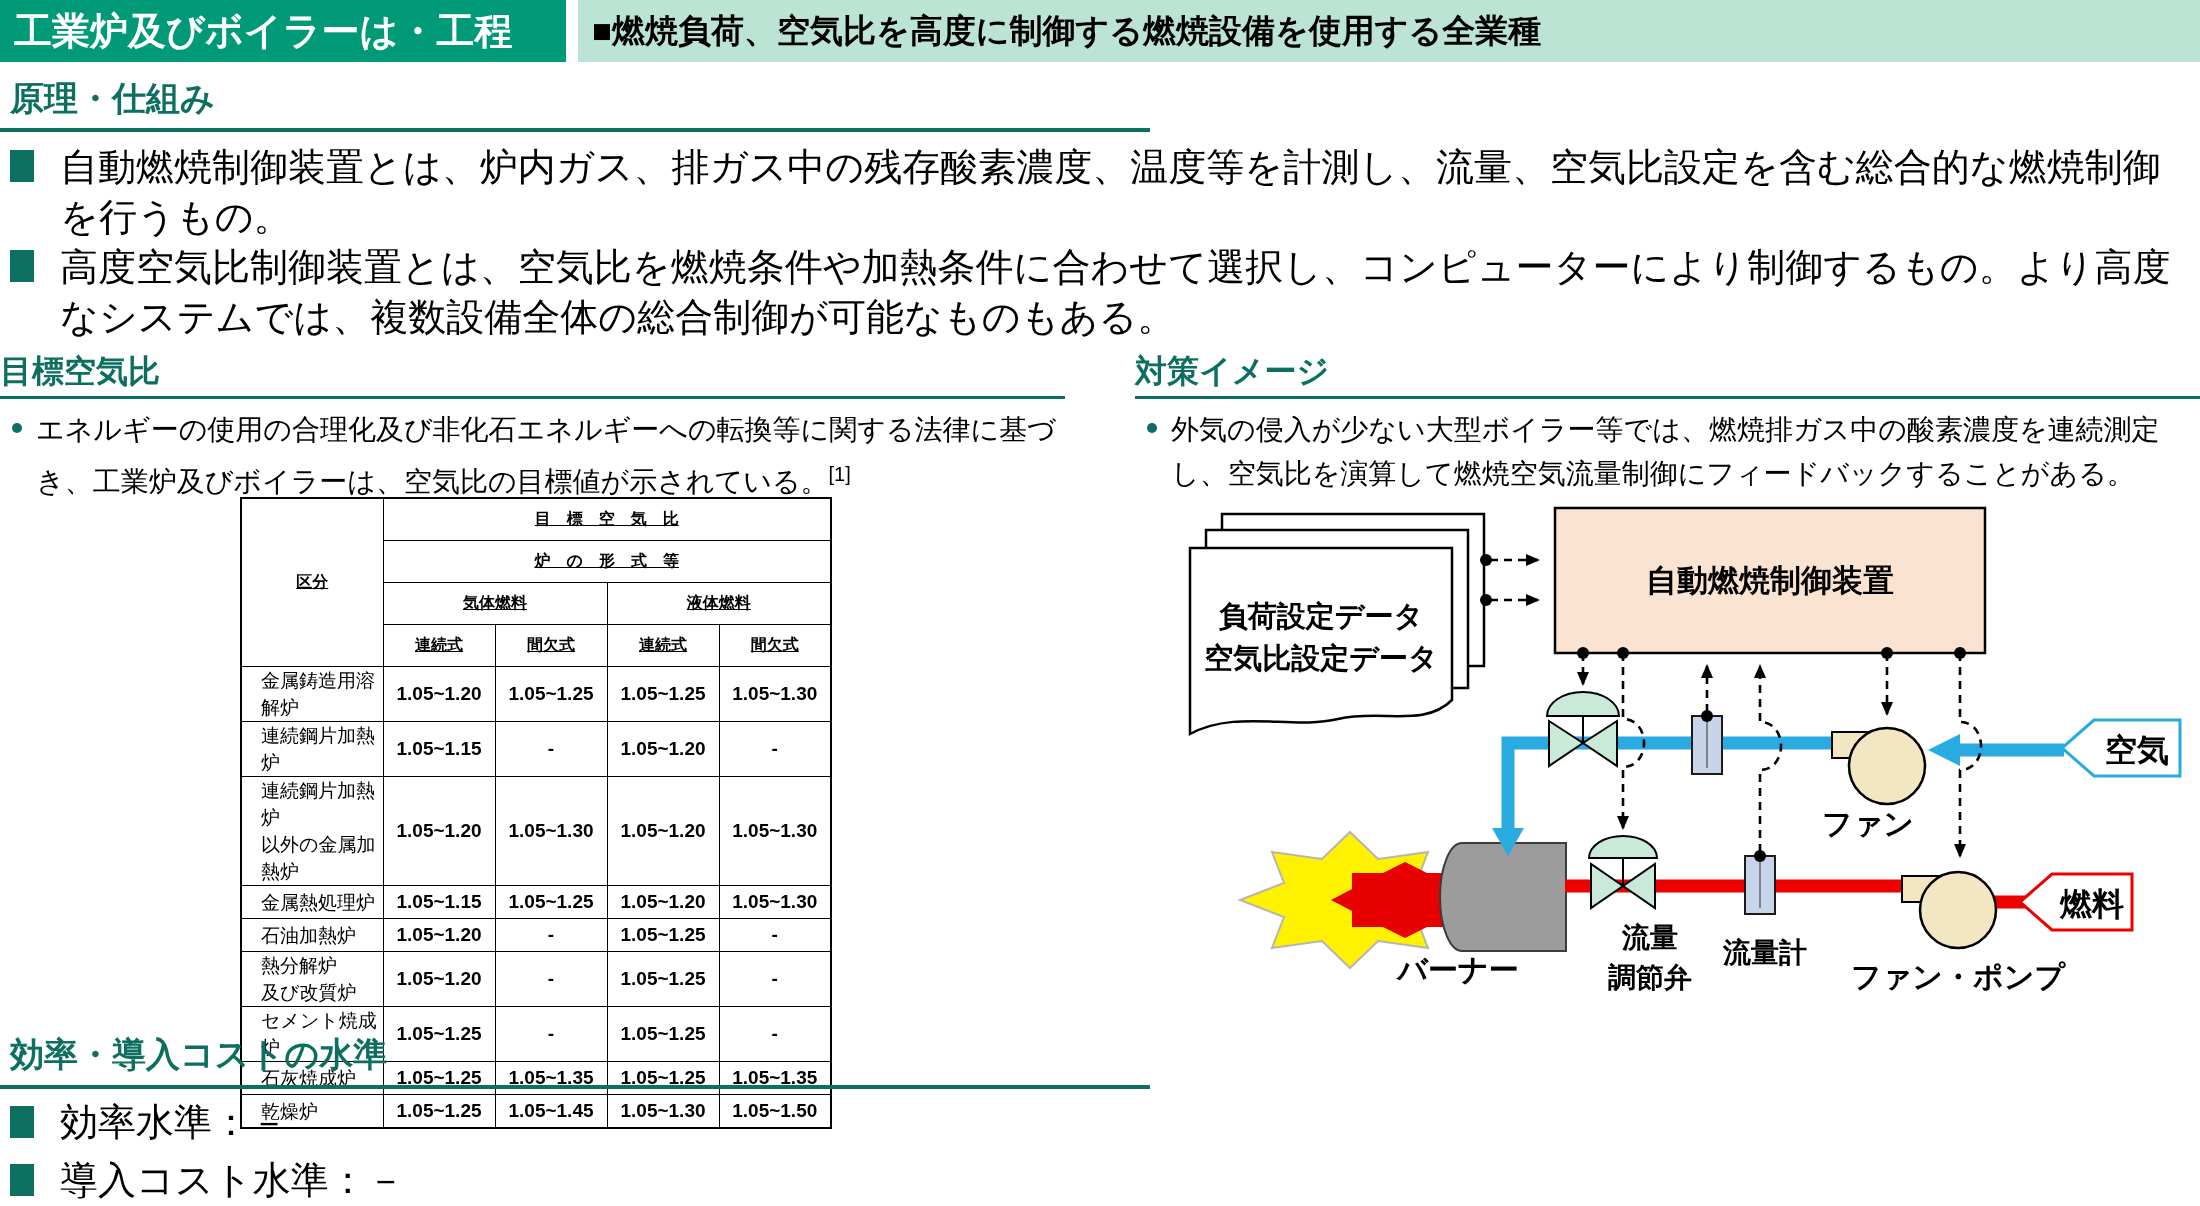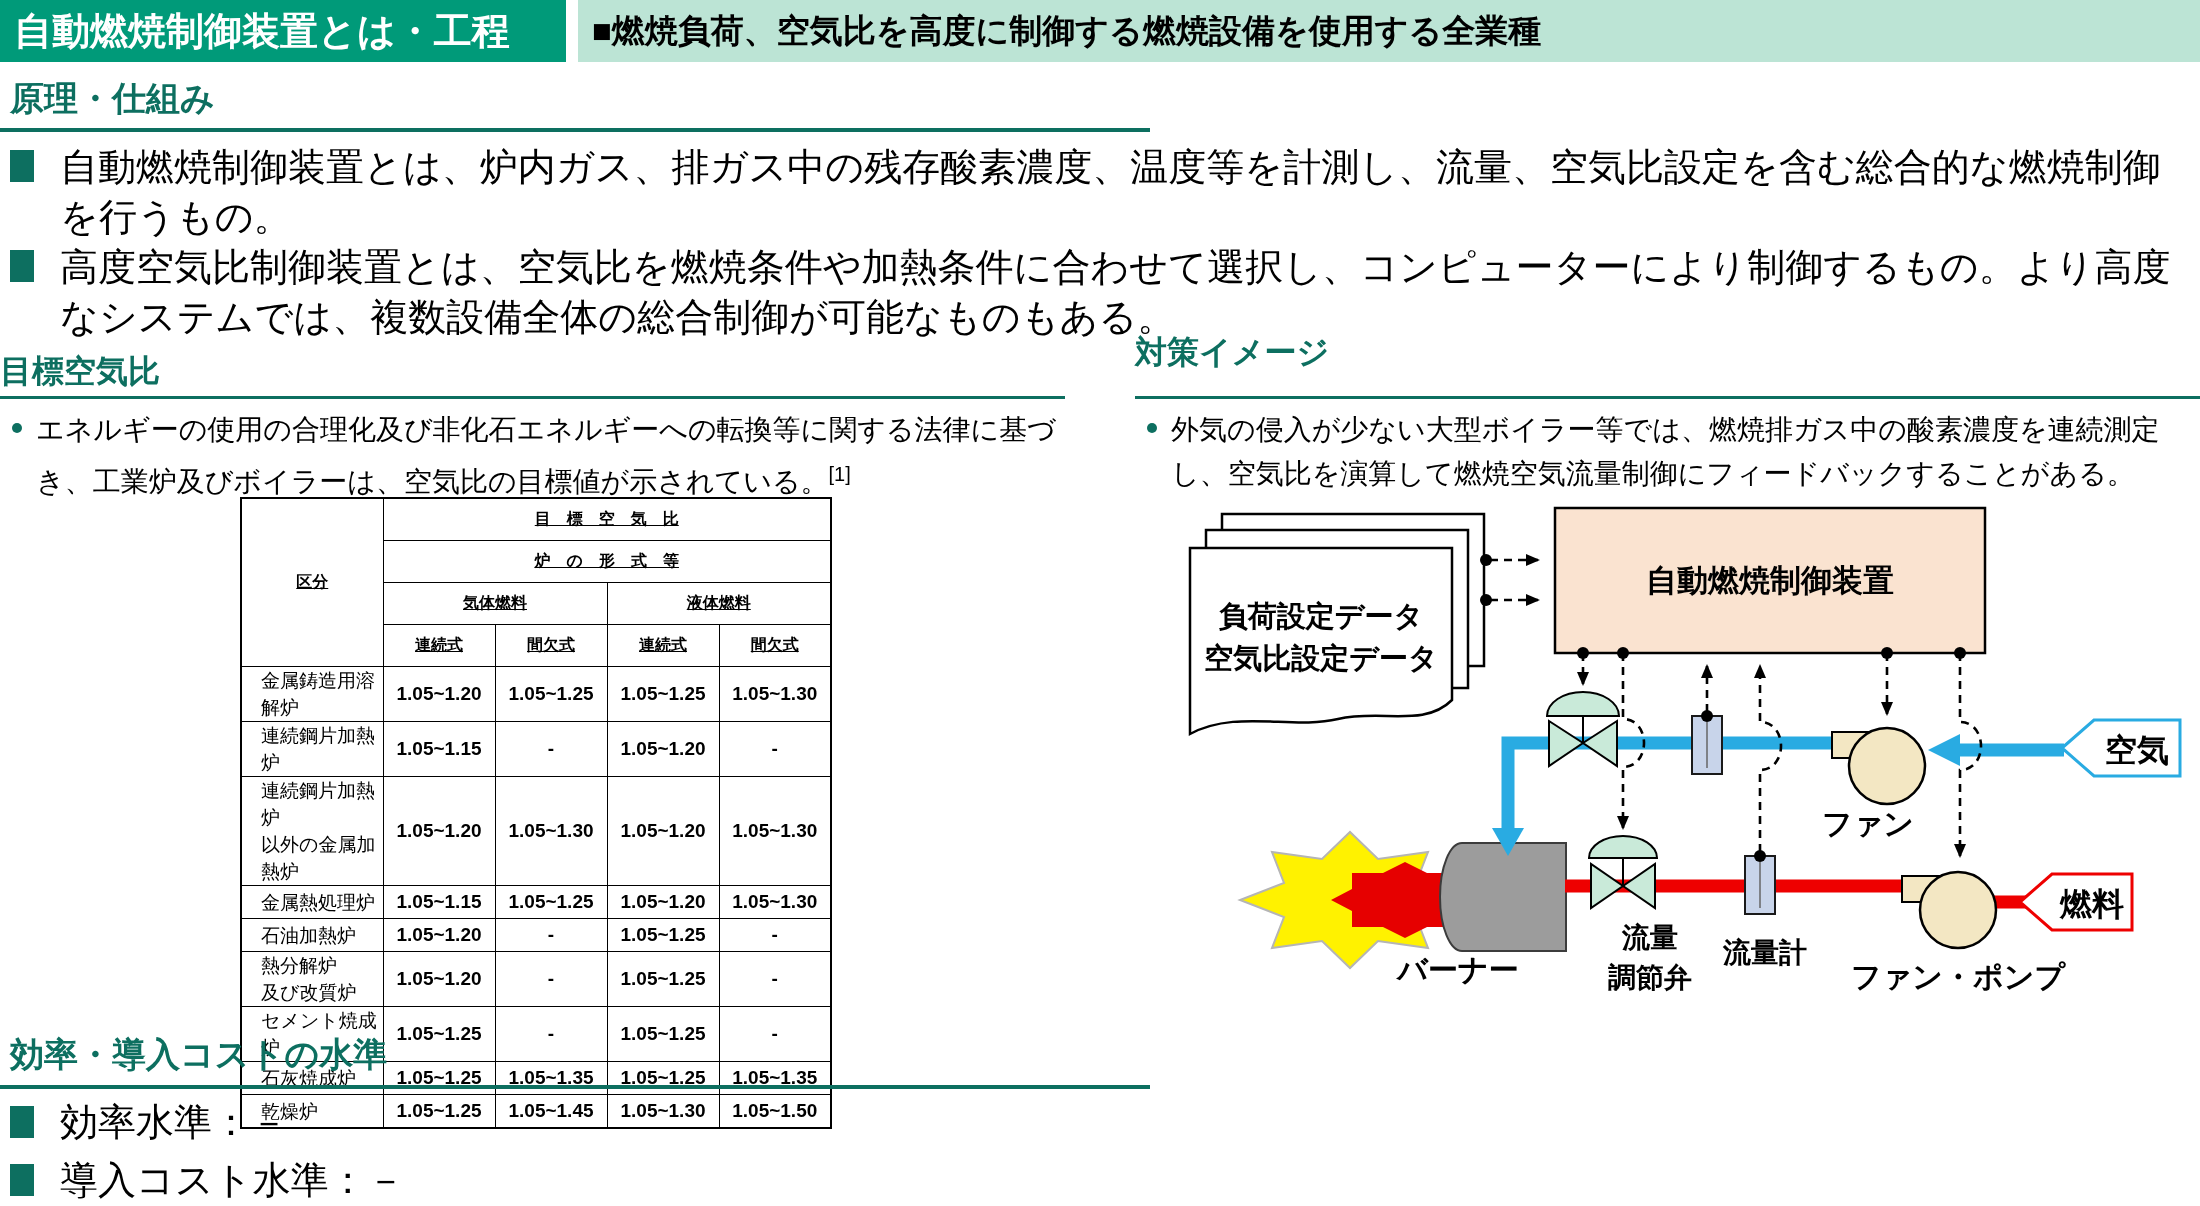--- a/index.html
+++ b/index.html
@@ -4,21 +4,21 @@
 <style>
   html,body{margin:0;padding:0;background:#fff;}
   #page{position:relative;width:2200px;height:1206px;background:#ffffff;overflow:hidden;
         font-family:"Liberation Sans","DejaVu Sans",sans-serif;color:#000;}
   .abs{position:absolute;}
 
   
   .hdr-left{left:0;top:0;width:566px;height:62px;background:#009a79;display:flex;align-items:center;}
   .hdr-left span{color:#fff;font-size:38px;font-weight:bold;padding-left:14px;white-space:nowrap;}
   .hdr-right{left:578px;top:0;width:1622px;height:62px;background:#bce4d5;display:flex;align-items:center;}
-  .hdr-right span{color:#000;font-size:33px;font-weight:bold;padding-left:14px;white-space:nowrap;font-family:Liberation Mono, monospace;}
+  .hdr-right span{color:#000;font-size:33px;font-weight:bold;padding-left:14px;white-space:nowrap;}
 
   
   .sec-h{font-size:34px;font-weight:bold;color:#0d6f60;white-space:nowrap;}
   .col-h{font-size:32px;font-weight:bold;color:#0d6f60;text-align:left;white-space:nowrap;}
   .rule{background:#0d6f60;}
 
   
   .bullet{display:flex;gap:26px;}
   .sq{width:24px;height:32px;background:#0d6f60;flex:none;margin-top:8px;}
   .btxt{font-size:38px;line-height:50px;width:2136px;}
@@ -41,21 +41,21 @@
   .src .ind{padding-left:150px;}
 
   svg text{font-family:"Liberation Sans","DejaVu Sans",sans-serif;}
 </style>
 </head>
 <body>
 
 <div id="page">
 
   <div class="abs hdr-left">
-    <span>自動燃焼制御装置とは・工程</span>
+    <span>工業炉及びボイラーは・工程</span>
   </div>
   <div class="abs hdr-right">
     <span>■燃焼負荷、空気比を高度に制御する燃焼設備を使用する全業種</span>
   </div>
 
   <div class="abs sec-h" style="left:10px;top:76px;">原理・仕組み</div>
   <div class="abs rule" style="left:0;top:128px;width:1150px;height:4px;"></div>
 
   <div class="abs bullet" style="left:10px;top:142px;">
     <span class="sq"></span>
@@ -162,21 +162,21 @@
       <td class="cat">乾燥炉</td>
       <td>1.05~1.25</td>
       <td>1.05~1.45</td>
       <td>1.05~1.30</td>
       <td>1.05~1.50</td>
     </tr>
   </tbody>
     </table>
 
 
-  <div class="abs col-h" style="left:1135px;top:331px;width:1065px;">対策イメージ</div>
+  <div class="abs col-h" style="left:1135px;top:350px;width:1065px;">対策イメージ</div>
   <div class="abs rule" style="left:1135px;top:396px;width:1065px;height:3px;"></div>
 
   <div class="abs cb" style="left:1147px;top:408px;width:1050px;">
     <span class="dot"></span>
     <span class="ctxt">外気の侵入が少ない大型ボイラー等では、燃焼排ガス中の酸素濃度を連続測定し、空気比を演算して燃焼空気流量制御にフィードバックすることがある。</span>
   </div>
 
   <svg class="abs" style="left:1180px;top:498px;" width="1020" height="512" viewBox="0 0 1020 512">
     <defs>
       <marker id="ah" markerWidth="16" markerHeight="14" refX="12" refY="6" orient="auto" markerUnits="userSpaceOnUse">

